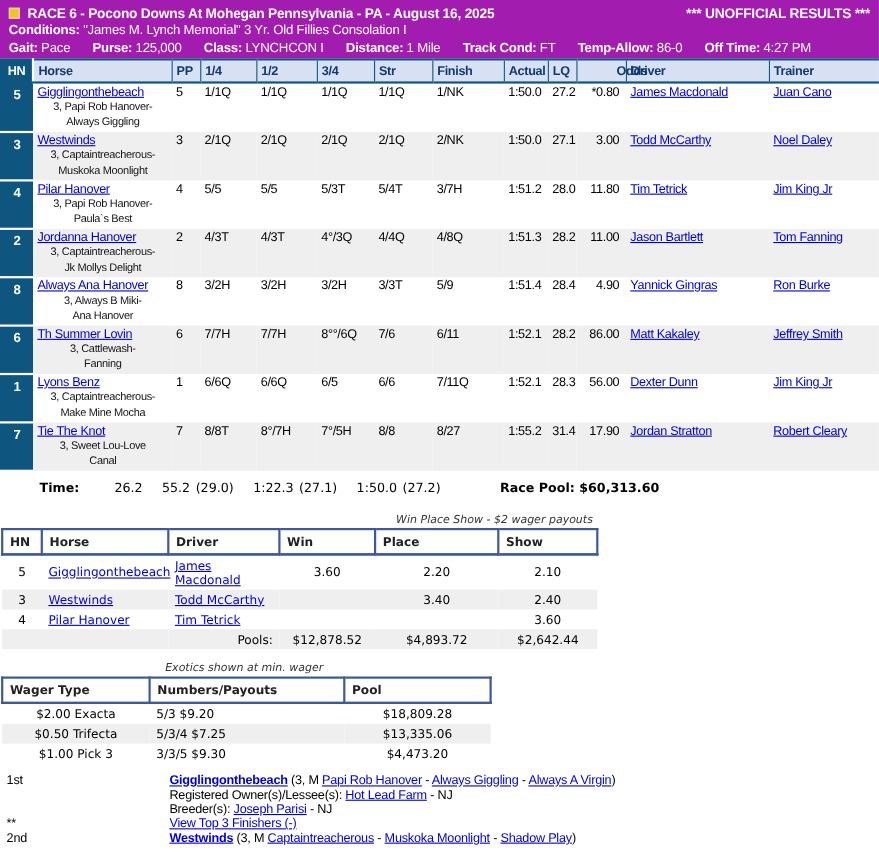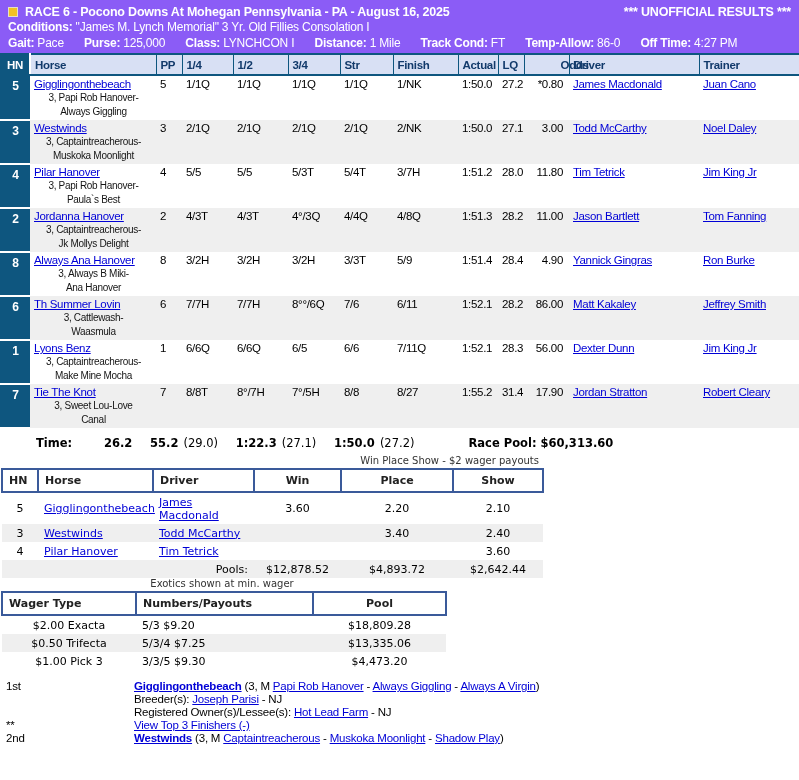--- a/index.html
+++ b/index.html
@@ -1,20 +1,20 @@
 <!DOCTYPE html>
 <html><head>
 <meta charset="utf-8">
 <style>
   * { box-sizing: border-box; margin: 0; padding: 0; }
   html, body { width: 799px; height: 780px; overflow: hidden; background: #fff; }
   body { font-family: "Liberation Sans", sans-serif; color: #000; }
 
   
-  .topbar { background: #8b5cf6; color: #fff; padding: 5px 8px 5px 8px; height: 53px; }
+  .topbar { background: #a21caf; color: #fff; padding: 5px 8px 5px 8px; height: 53px; }
   .topbar .row1 { display: flex; justify-content: space-between; align-items: center; font-weight: bold; font-size: 12.5px; letter-spacing: -0.2px; }
   .title-left { display: flex; align-items: center; }
   .marker { width: 10px; height: 10px; background: #F2C124; border: 1px solid #E3DFC9; display: inline-block; margin-right: 7px; }
   .topbar .row2 { font-size: 12px; margin-top: 1px; letter-spacing: -0.2px; }
   .topbar .row3 { font-size: 12px; margin-top: 2px; letter-spacing: -0.2px; white-space: nowrap; }
   .lbl { font-weight: bold; }
   .info-pair { margin-right: 17px; }
   .info-pair .lbl { margin-right: 3px; }
 
   
@@ -33,44 +33,44 @@
   .results-table td.c-right { text-align: right; padding-right: 6px; }
   a.lnk { color: #0000D6; text-decoration: underline; cursor: pointer; }
   a.lnk.bold { font-weight: bold; }
   .pedigree { color: #141414; font-size: 10px; line-height: 12.5px; margin-top: 1px; text-align: center; }
   .horse-line { line-height: 13px; }
 
   
   .time-row { display: flex; align-items: baseline; font-family: "DejaVu Sans", sans-serif; font-size: 11.5px; padding: 7px 0 0 4px; height: 26px; margin-left: 32px; }
   .time-row .tlabel { font-weight: bold; width: 68px; }
   .split { margin-right: 14px; }
-  .split b { font-weight: bold; }
+  .split b { font-weight: normal; }
   .split .sp { margin-left: 5px; font-weight: normal; text-align: right; }
   .split .sp:empty { display: none; }
   .race-pool { margin-left: 40px; font-weight: bold; }
 
   
-  .caption { font-family: "DejaVu Sans", sans-serif; font-size: 10px; color: #333; margin-top: 0; margin-bottom: 2px; }
+  .caption { font-family: "DejaVu Sans", sans-serif; font-style: italic; font-size: 10px; color: #333; margin-top: 12px; margin-bottom: 2px; }
   .cap-right { width: 541px; text-align: right; padding-right: 2px; }
   .cap-center { width: 444px; text-align: center; }
   .pay { font-family: "DejaVu Sans", sans-serif; font-size: 11px; margin-left: 1px; }
   .pay th { border: 2px solid #3A5A9A; background: #fff; color: #222; font-weight: bold; text-align: left; padding: 4px 6px; }
-  .pay th.h-right { text-align: center; }
+  .pay th.h-right { text-align: left; }
   .pay td { padding: 2.5px 6px; }
   .pay tbody tr:nth-child(even) { background: #EFEFEF; }
   .pay td.c-center { text-align: center; }
   .pay td.c-right { text-align: center; }
   .wps-table { width: 541px; }
   .exotics-table { width: 444px; }
   .pools-label { text-align: right; }
 
   
   .finishers { margin-top: 10px; font-size: 11.5px; letter-spacing: -0.2px; line-height: 13px; }
   .fin-row { display: flex; }
-  .fin-label { width: 134px; padding-left: 6px; flex: none; }
+  .fin-label { width: 154px; padding-left: 6px; flex: none; }
   .fin-content { flex: 1; white-space: nowrap; }
 </style>
 </head>
 <body>
 
 <div class="topbar">
   <div class="row1">
     <div class="title-left">
       <span class="marker"></span>
       <span>RACE 6 - Pocono Downs At Mohegan Pennsylvania - PA - August 16, 2025</span>
@@ -230,21 +230,21 @@
     <td class="c-right">4.90</td>
     <td><a href="#" class="lnk">Yannick Gingras</a></td>
     <td><a href="#" class="lnk">Ron Burke</a></td>
   </tr>
 
   <tr>
     <td class="hn">6</td>
     <td>
       <div class="horse-line"><a href="#" class="lnk">Th Summer Lovin</a></div>
       <div class="pedigree">3, Cattlewash-</div>
-      <div class="pedigree">Waasmula</div>
+      <div class="pedigree">Fanning</div>
     </td>
     <td>6</td>
     <td>7/7H</td>
     <td>7/7H</td>
     <td>8°°/6Q</td>
     <td>7/6</td>
     <td>6/11</td>
     <td>1:52.1</td>
     <td>28.2</td>
     <td class="c-right">86.00</td>
@@ -406,25 +406,25 @@
 </tbody>
 </table>
 
 <div class="finishers" id="finishers">
   <div class="fin-row">
     <div class="fin-label">1st</div>
     <div class="fin-content"><a href="#" class="lnk bold">Gigglingonthebeach</a><span>  (3, M  </span><a href="#" class="lnk">Papi Rob Hanover</a><span> - </span><a href="#" class="lnk">Always Giggling</a><span> - </span><a href="#" class="lnk">Always A Virgin</a><span>)</span></div>
   </div>
   <div class="fin-row fin-sub">
     <div class="fin-label"></div>
-    <div class="fin-content"><span>Breeder(s):  </span><a href="#" class="lnk">Joseph Parisi</a><span> - NJ</span></div>
+    <div class="fin-content"><span>Registered Owner(s)/Lessee(s):  </span><a href="#" class="lnk">Hot Lead Farm</a><span> - NJ</span></div>
   </div>
   <div class="fin-row fin-sub">
     <div class="fin-label"></div>
-    <div class="fin-content"><span>Registered Owner(s)/Lessee(s):  </span><a href="#" class="lnk">Hot Lead Farm</a><span> - NJ</span></div>
+    <div class="fin-content"><span>Breeder(s):  </span><a href="#" class="lnk">Joseph Parisi</a><span> - NJ</span></div>
   </div>
 
   <div class="fin-row">
     <div class="fin-label">**</div>
     <div class="fin-content"><a href="#" class="lnk">View Top 3 Finishers (-)</a></div>
   </div>
 
   <div class="fin-row">
     <div class="fin-label">2nd</div>
     <div class="fin-content"><a href="#" class="lnk bold">Westwinds</a><span>  (3, M  </span><a href="#" class="lnk">Captaintreacherous</a><span> - </span><a href="#" class="lnk">Muskoka Moonlight</a><span> - </span><a href="#" class="lnk">Shadow Play</a><span>)</span></div>

